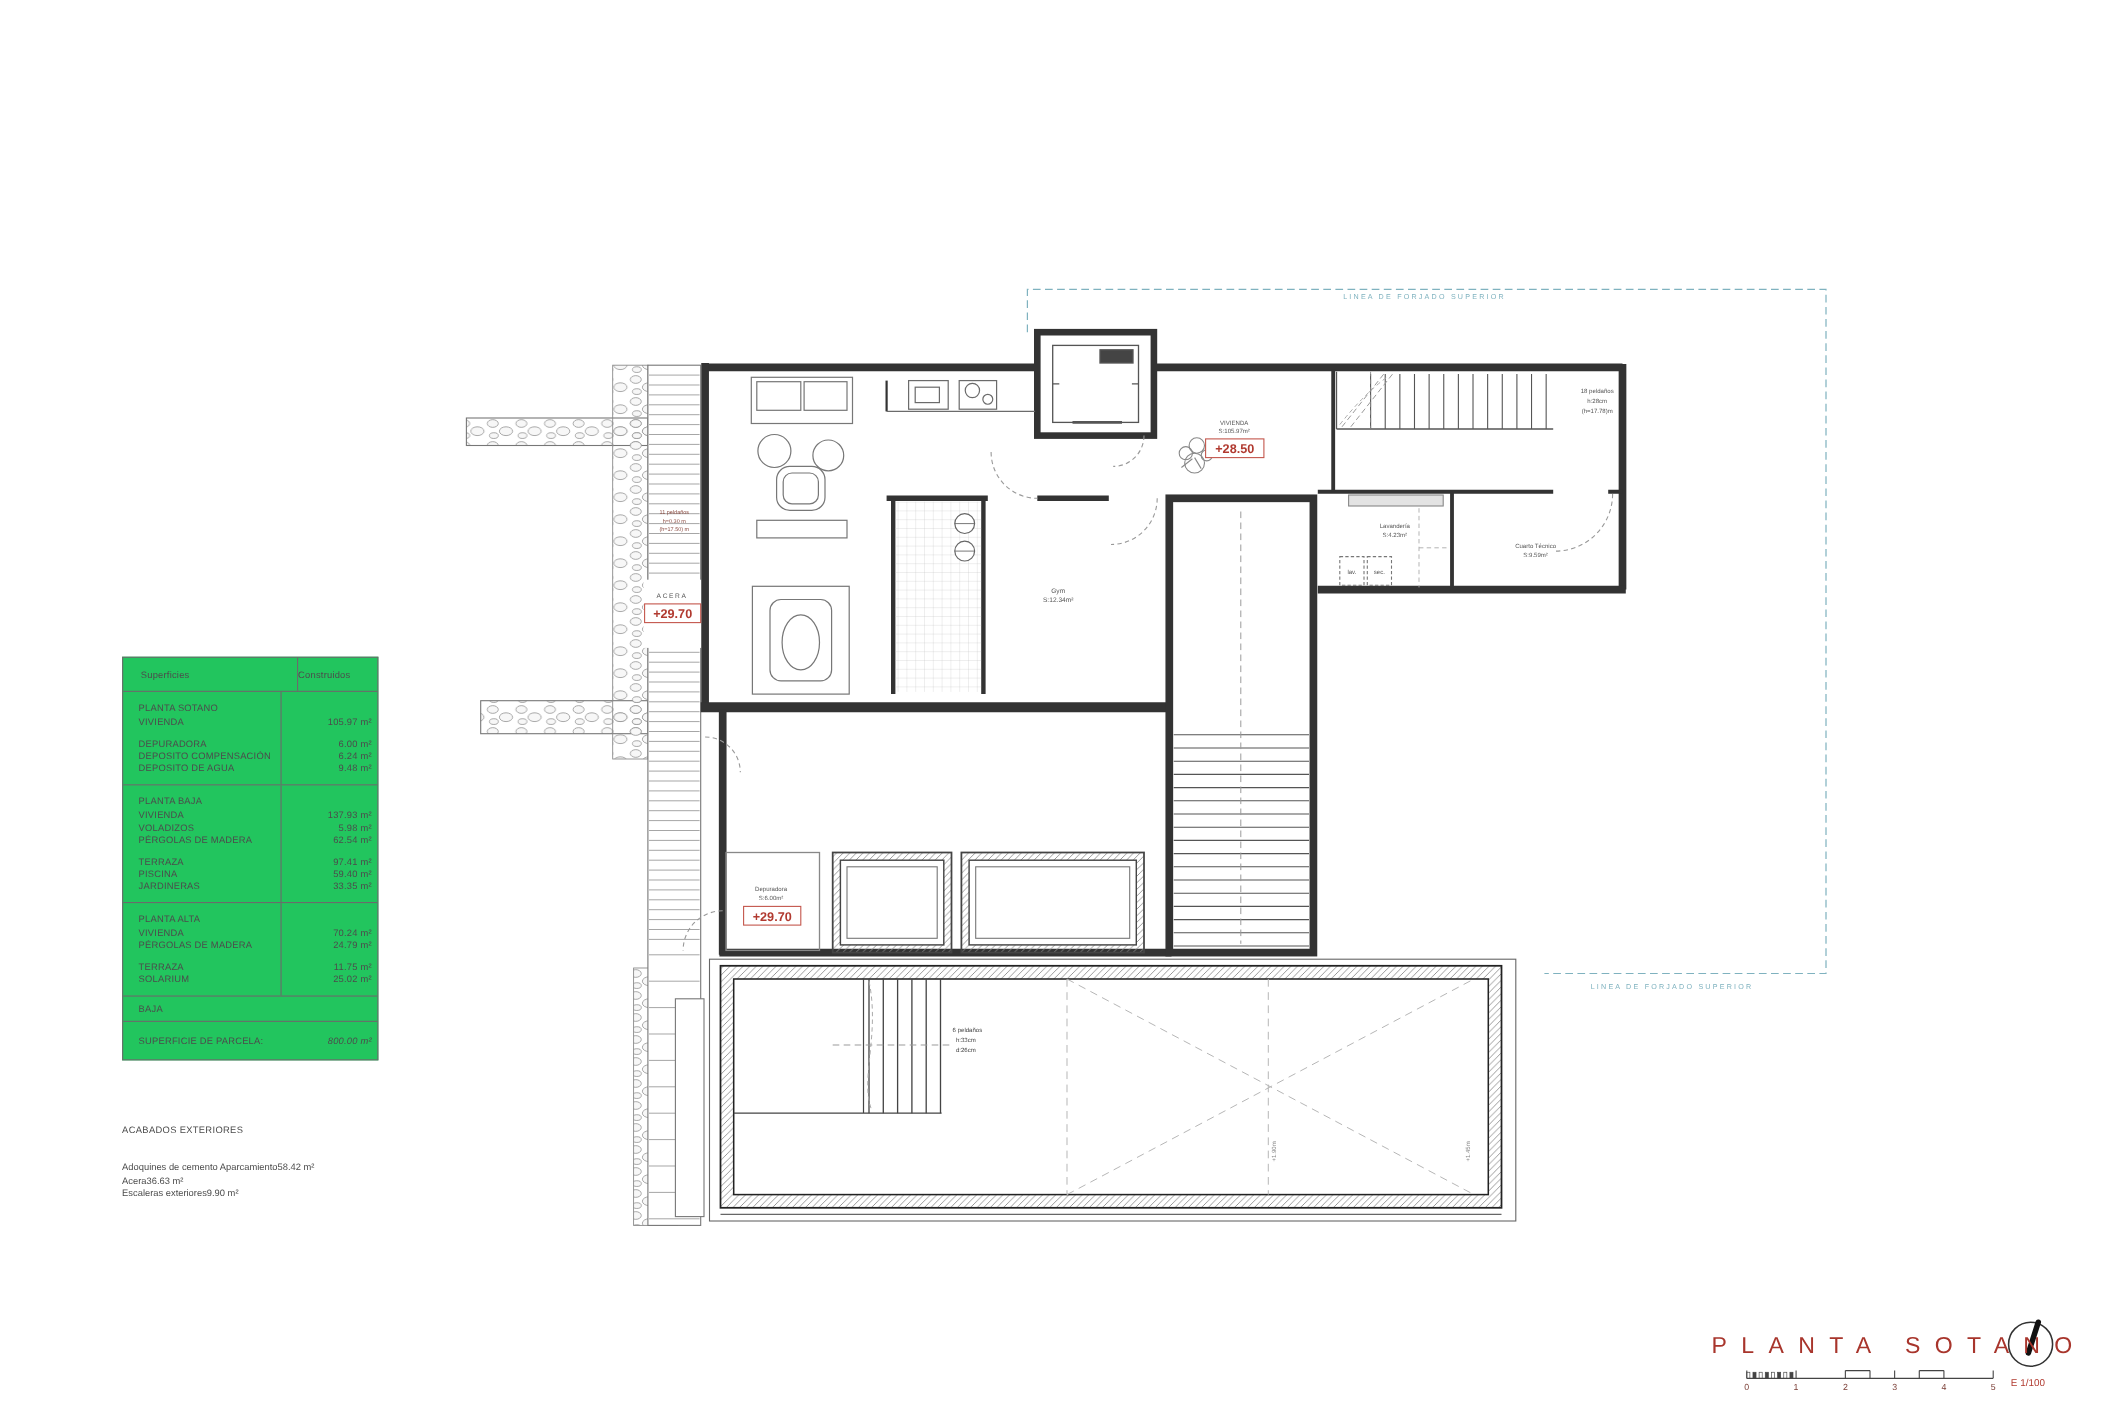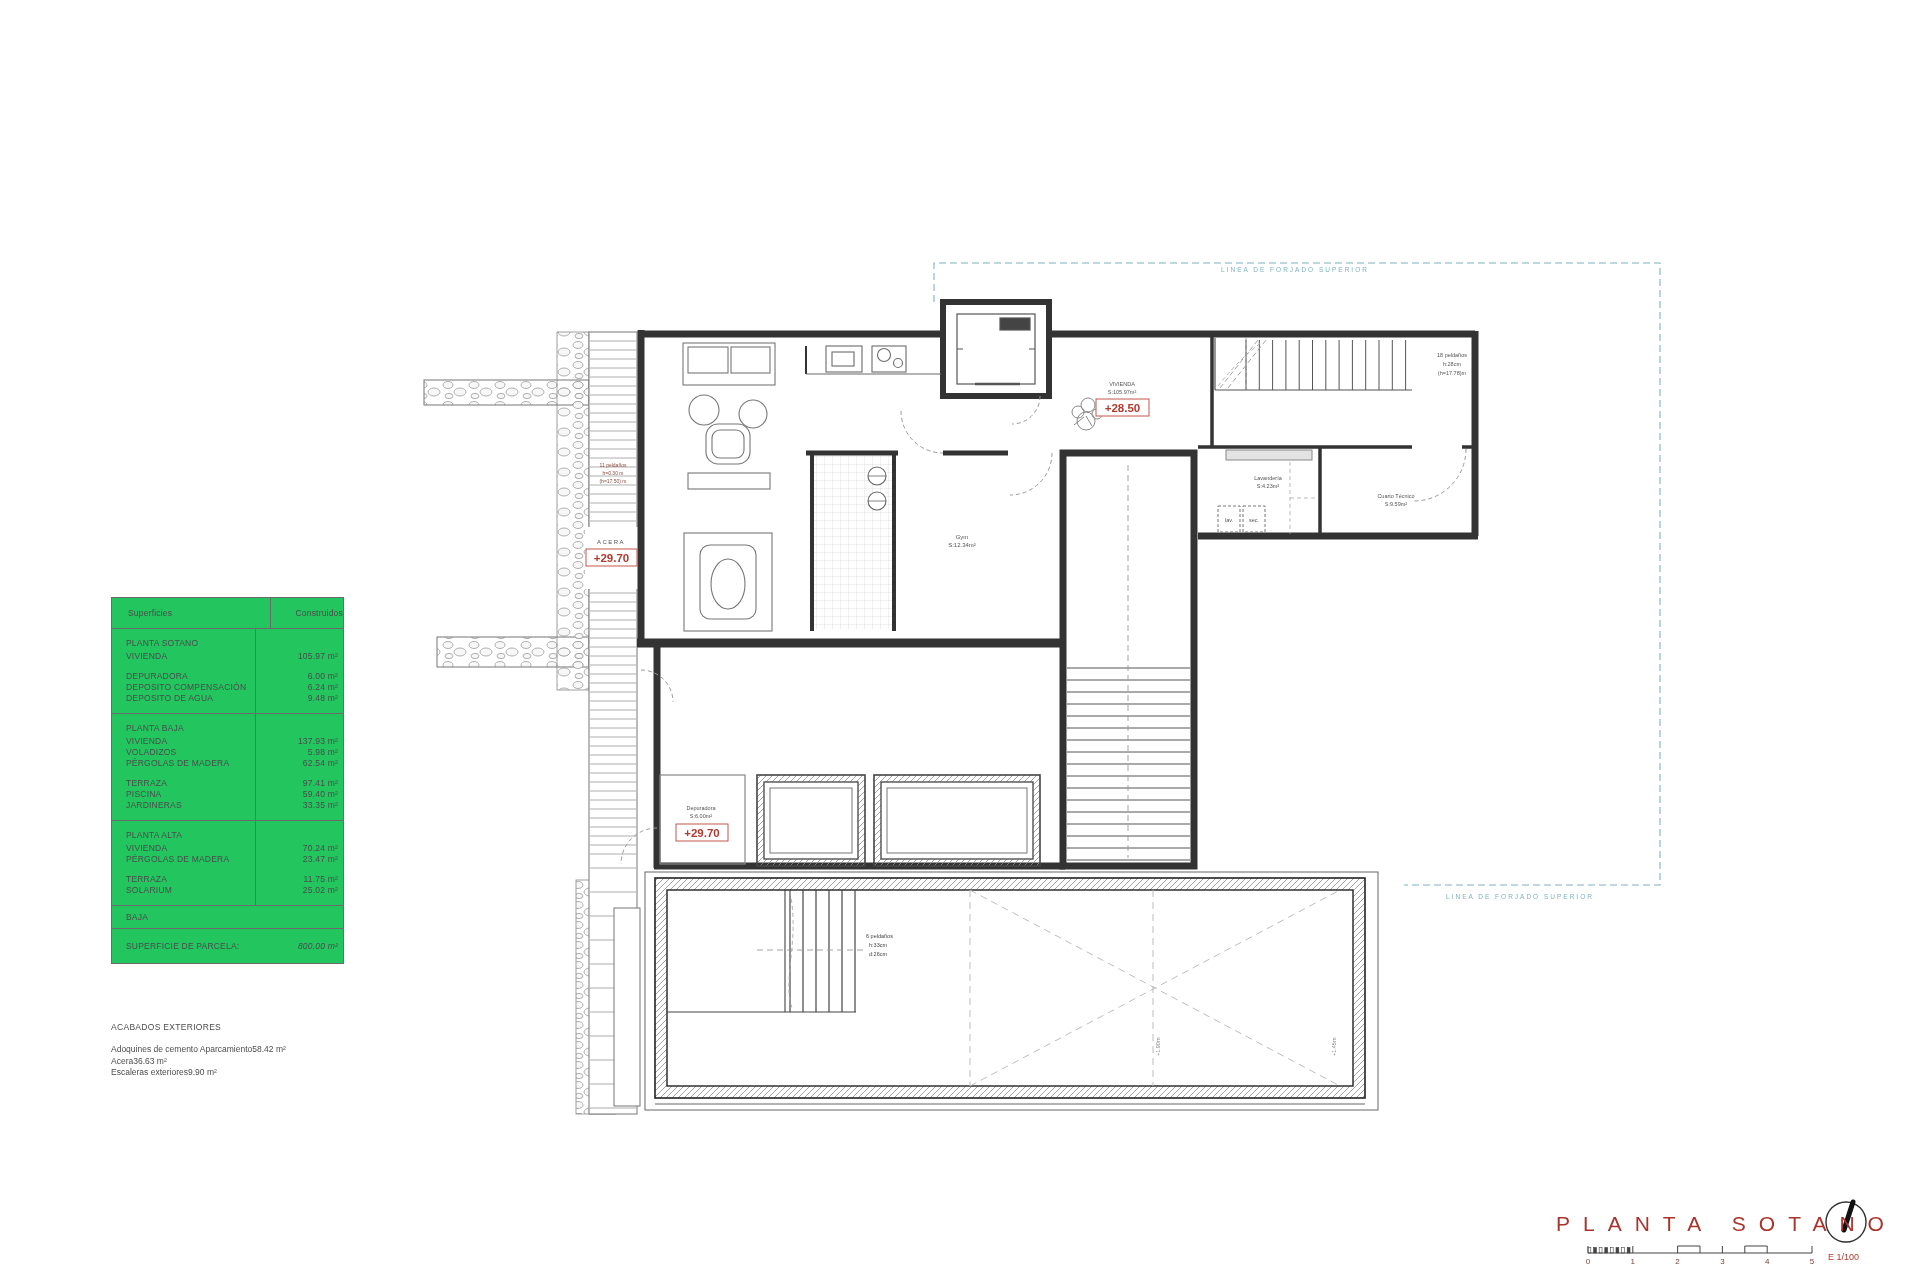--- a/index.html
+++ b/index.html
@@ -4,36 +4,36 @@
 <style>
   html,body{margin:0;padding:0;background:#fff;}
   #canvas{position:relative;width:1920px;height:1280px;background:#fff;overflow:hidden;
           font-family:"Liberation Sans", sans-serif;color:#4c4c4c;}
   svg text{font-family:"Liberation Sans", sans-serif;}
   
   #surfaces-table{position:absolute;left:111px;top:597px;width:231px;border:1px solid #6b6b6b;
                   font-size:8.5px;letter-spacing:.2px;background:#22c55e;}
   #surfaces-table .thead{display:flex;border-bottom:1px solid #6b6b6b;height:30px;align-items:center;}
   #surfaces-table .thead .c1{width:142px;padding-left:16px;}
-  #surfaces-table .thead .c2{width:72px;text-align:right;border-left:1px solid #6b6b6b;height:30px;line-height:30px;}
+  #surfaces-table .thead .c2{width:72px;text-align:left;border-left:1px solid #6b6b6b;height:30px;line-height:30px;}
   .tsection{border-bottom:1px solid #6b6b6b;padding:7px 0 9px 0;position:relative;}
   .tsection .colrule{position:absolute;left:143px;top:0;bottom:0;width:0;border-left:1px solid #6b6b6b;}
   .tsection-title{padding:2px 0 3px 14px;}
   .tgroup{margin-bottom:9px;}
   .tgroup:last-child{margin-bottom:0;}
   .trow{display:flex;line-height:11px;}
   .trow .lab{width:142px;padding-left:14px;}
   .trow .val{width:78px;text-align:right;padding-right:5px;}
   .total-row{border-bottom:1px solid #6b6b6b;padding:6px 0 6px 14px;}
   .parcel-row{display:flex;align-items:center;height:34px;}
   .parcel-row .lab{width:142px;padding-left:14px;}
   .parcel-row .val{width:78px;text-align:right;padding-right:5px;font-style:italic;}
   
   #acabados{position:absolute;left:111px;top:1022px;width:250px;font-size:8.5px;}
-  #acabados .a-title{margin-bottom:12px;letter-spacing:.3px;}
+  #acabados .a-title{margin-bottom:24px;letter-spacing:.3px;}
   #acabados .arow{display:flex;justify-content:flex-start;line-height:11.5px;}
   
   #sheet-title{position:absolute;left:1556px;top:1212px;width:300px;font-size:21px;
                letter-spacing:13px;color:#a8352c;white-space:nowrap;}
 </style>
 </head>
 <body>
 
 <div id="canvas">
 
@@ -443,21 +443,21 @@
         <div class="tsection">
           <div class="colrule"></div>
           <div class="tsection-title">PLANTA ALTA</div>
           <div class="tgroup">
             <div class="trow">
               <div class="lab">VIVIENDA</div>
               <div class="val">70.24 m²</div>
             </div>
             <div class="trow">
               <div class="lab">PÉRGOLAS DE MADERA</div>
-              <div class="val">23.47 m²</div>
+              <div class="val">24.79 m²</div>
             </div>
           </div>
           <div class="tgroup">
             <div class="trow">
               <div class="lab">TERRAZA</div>
               <div class="val">11.75 m²</div>
             </div>
             <div class="trow">
               <div class="lab">SOLARIUM</div>
               <div class="val">25.02 m²</div>

